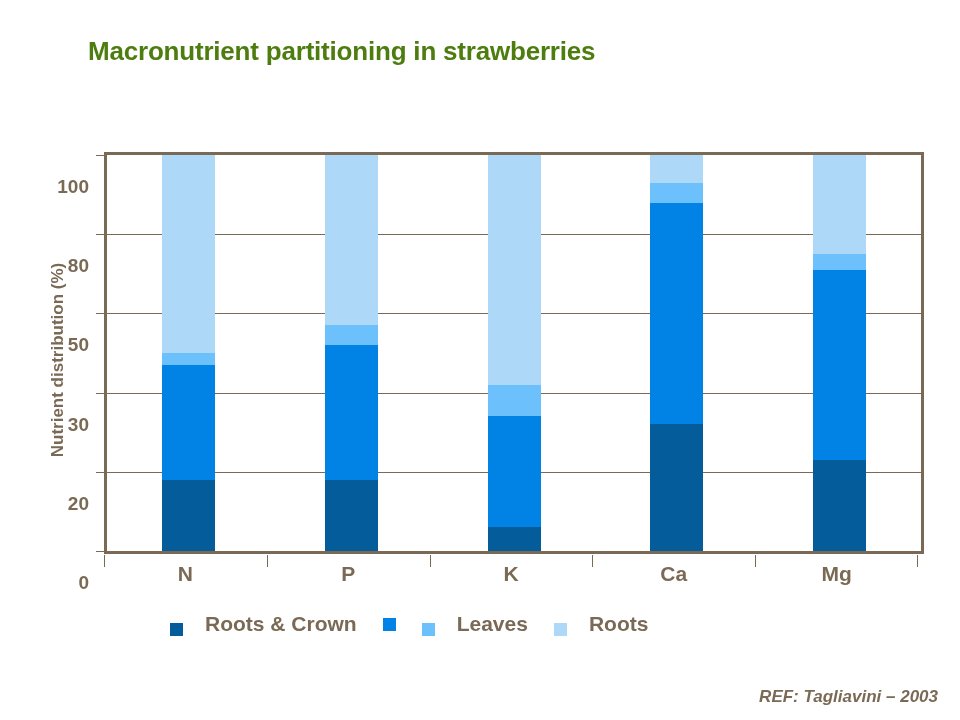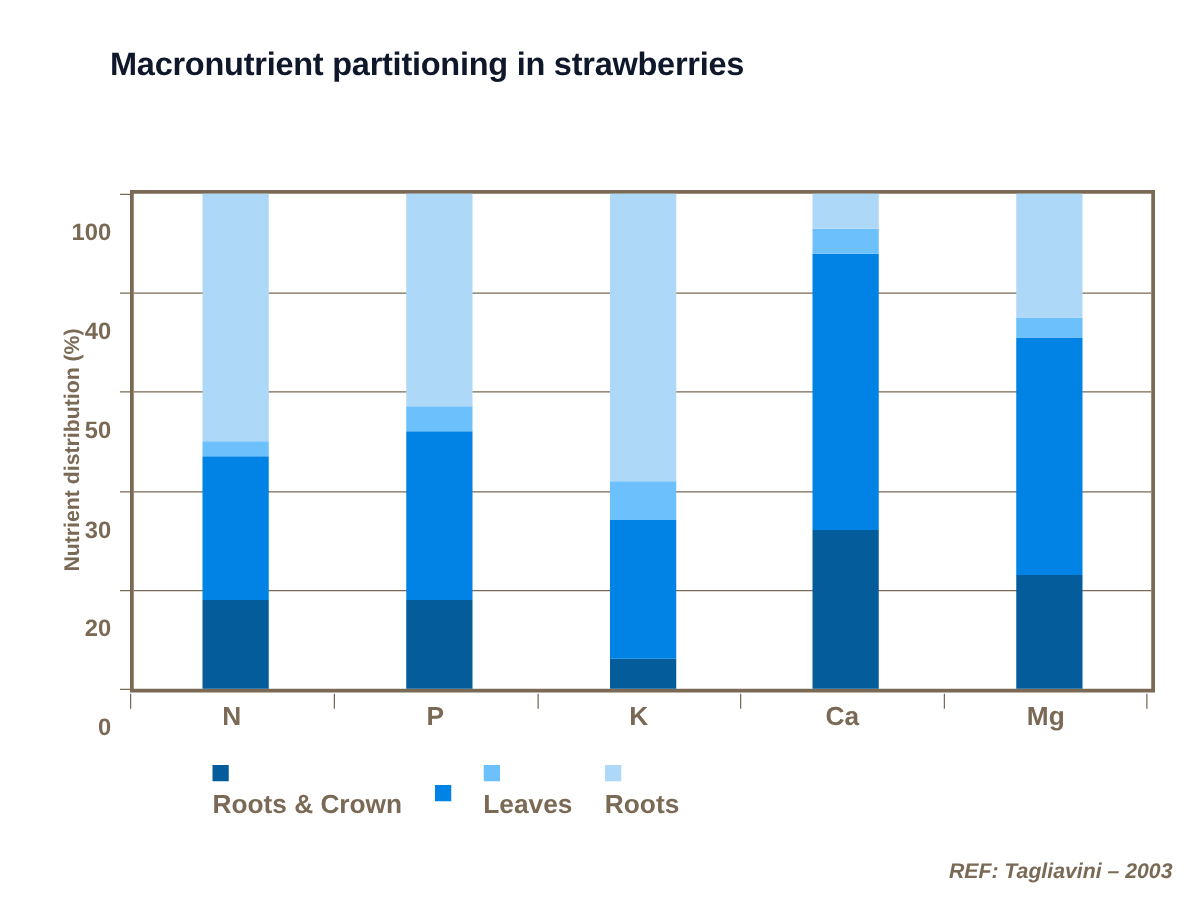--- a/index.html
+++ b/index.html
@@ -15,21 +15,21 @@
     position: relative;
   }
 
   
   #chart-title {
     position: absolute;
     left: 88px;
     top: 36px;
     font-size: 26px;
     font-weight: bold;
-    color: #0f172a;
+    color: #4d7c0f;
     letter-spacing: -0.2px;
     white-space: nowrap;
   }
 
   
   #y-axis-title {
     position: absolute;
     left: -92px;
     top: 350px;
     width: 300px;
@@ -133,23 +133,22 @@
   #legend {
     position: absolute;
     left: 170px;
     top: 612px;
     display: flex;
     align-items: center;
     gap: 26px;
   }
   .legend-item {
     display: flex;
-    align-items: flex-start;
-    gap: 7px;
-    flex-direction: column;
+    align-items: flex-end;
+    gap: 22px;
   }
   .legend-swatch {
     width: 13px;
     height: 13px;
     flex: none;
   }
   .legend-label {
     font-size: 21px;
     font-weight: bold;
     color: #7A6A55;
@@ -183,21 +182,21 @@
       <div class="ytick" style="top: 316.8px;"></div>
       <div class="ytick-label" style="top: 316.8px;">20</div>
       <div class="gridline" style="top: 237.6px;"></div>
       <div class="ytick" style="top: 237.6px;"></div>
       <div class="ytick-label" style="top: 237.6px;">30</div>
       <div class="gridline" style="top: 158.4px;"></div>
       <div class="ytick" style="top: 158.4px;"></div>
       <div class="ytick-label" style="top: 158.4px;">50</div>
       <div class="gridline" style="top: 79.2px;"></div>
       <div class="ytick" style="top: 79.2px;"></div>
-      <div class="ytick-label" style="top: 79.2px;">40</div>
+      <div class="ytick-label" style="top: 79.2px;">80</div>
       <div class="ytick" style="top: 0px;"></div>
       <div class="ytick-label" style="top: 0px;">100</div>
       <div class="bar-group" style="left: 54.9px; height: 396px;">
         <div class="segment" style="background: rgb(5, 92, 155); bottom: 0px; height: 71.28px;"></div>
         <div class="segment" style="background: rgb(0, 131, 228); bottom: 71.28px; height: 114.84px;"></div>
         <div class="segment" style="background: rgb(108, 192, 252); bottom: 186.12px; height: 11.88px;"></div>
         <div class="segment" style="background: rgb(173, 216, 247); bottom: 198px; height: 198px;"></div>
       </div>
       <div class="bar-group" style="left: 217.7px; height: 396px;">
         <div class="segment" style="background: rgb(5, 92, 155); bottom: 0px; height: 71.28px;"></div>

